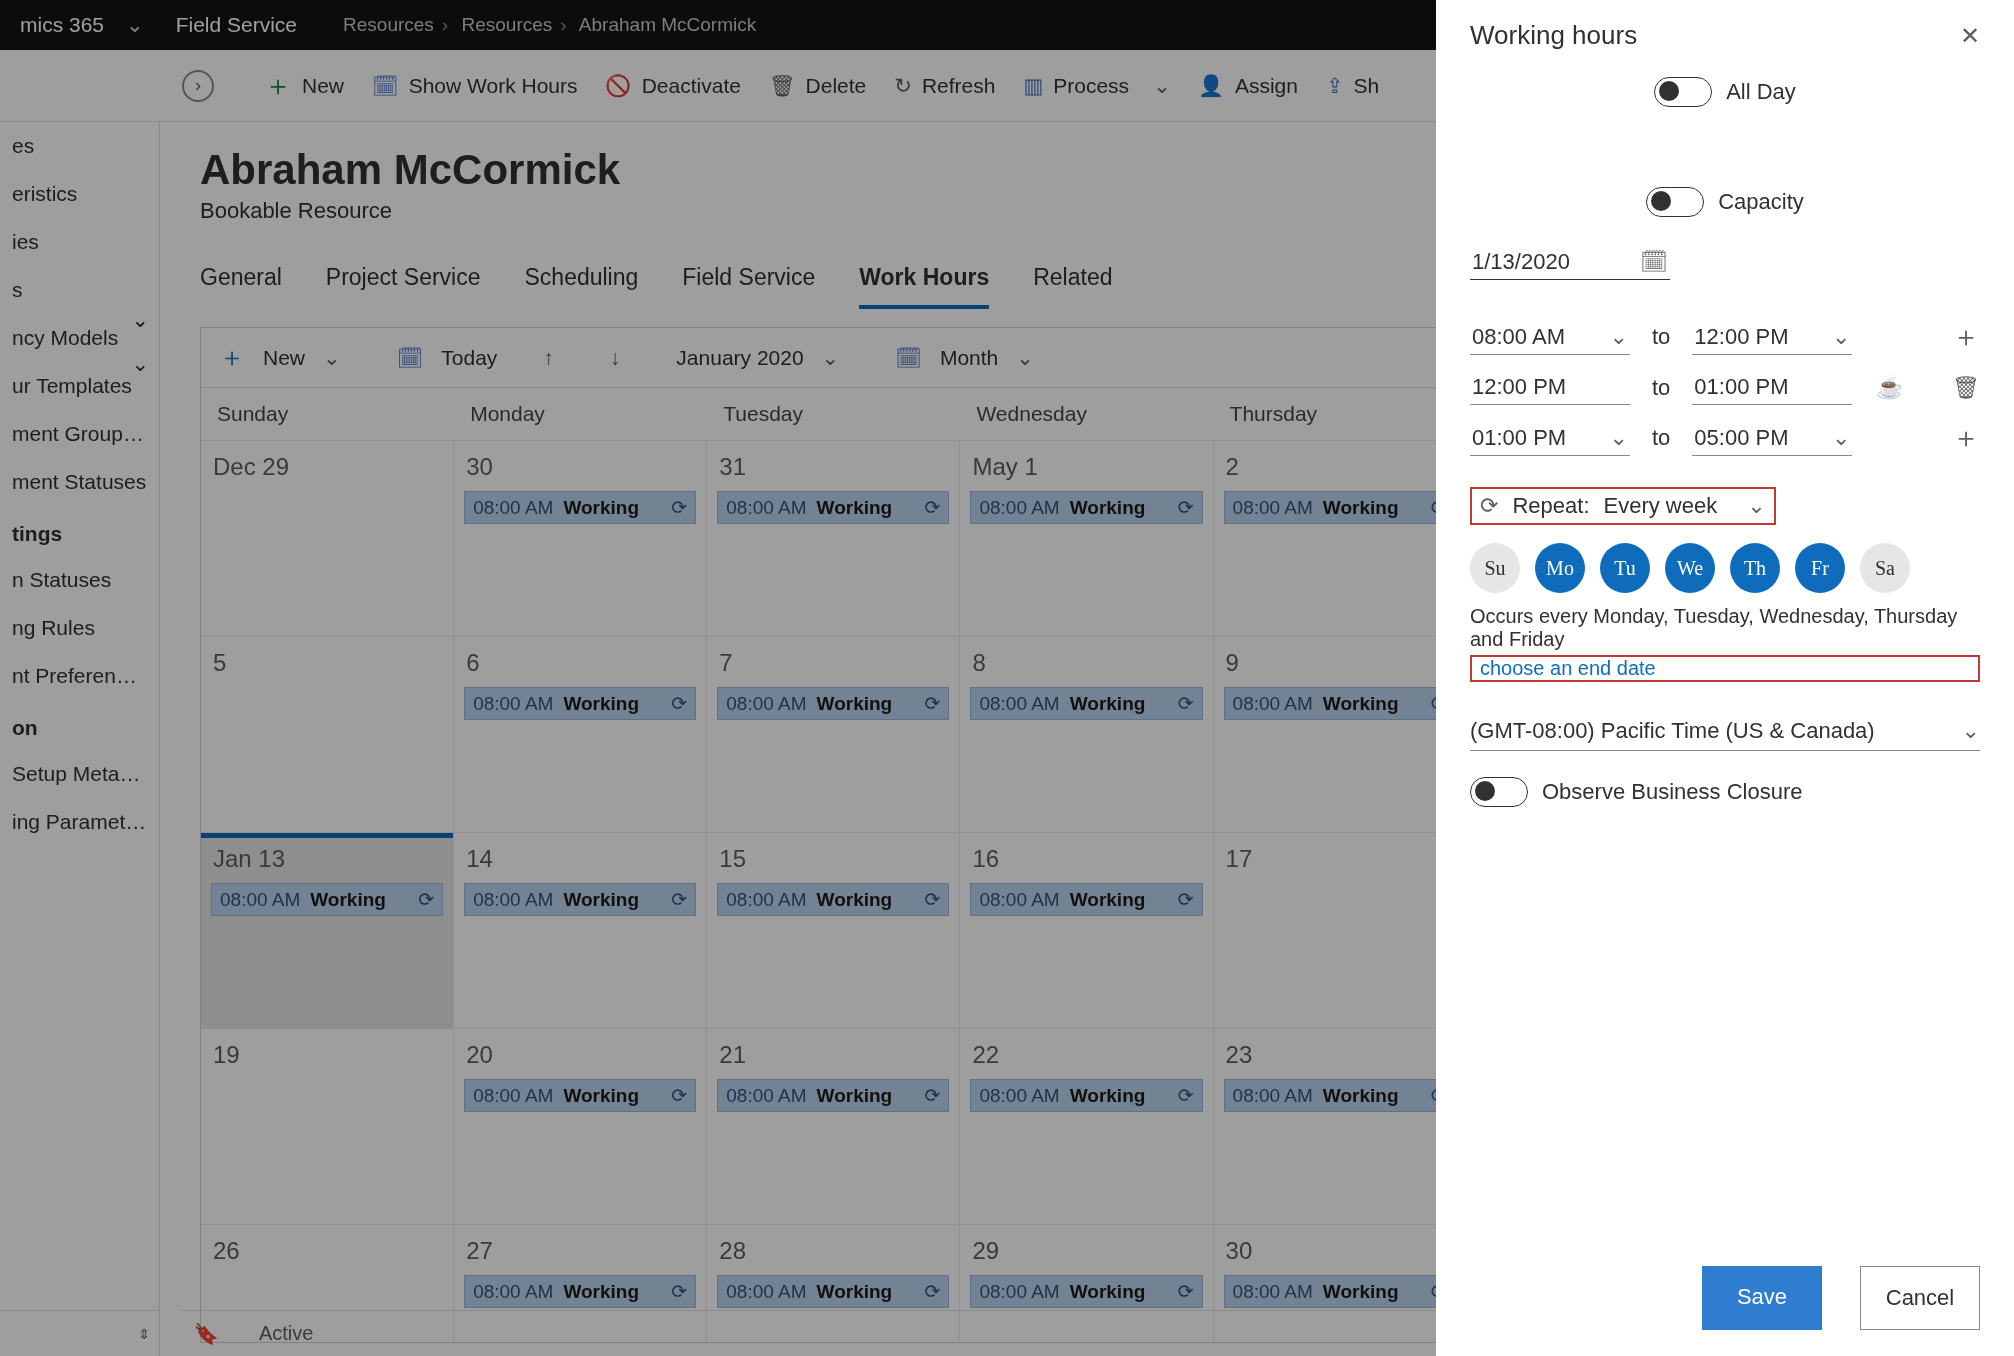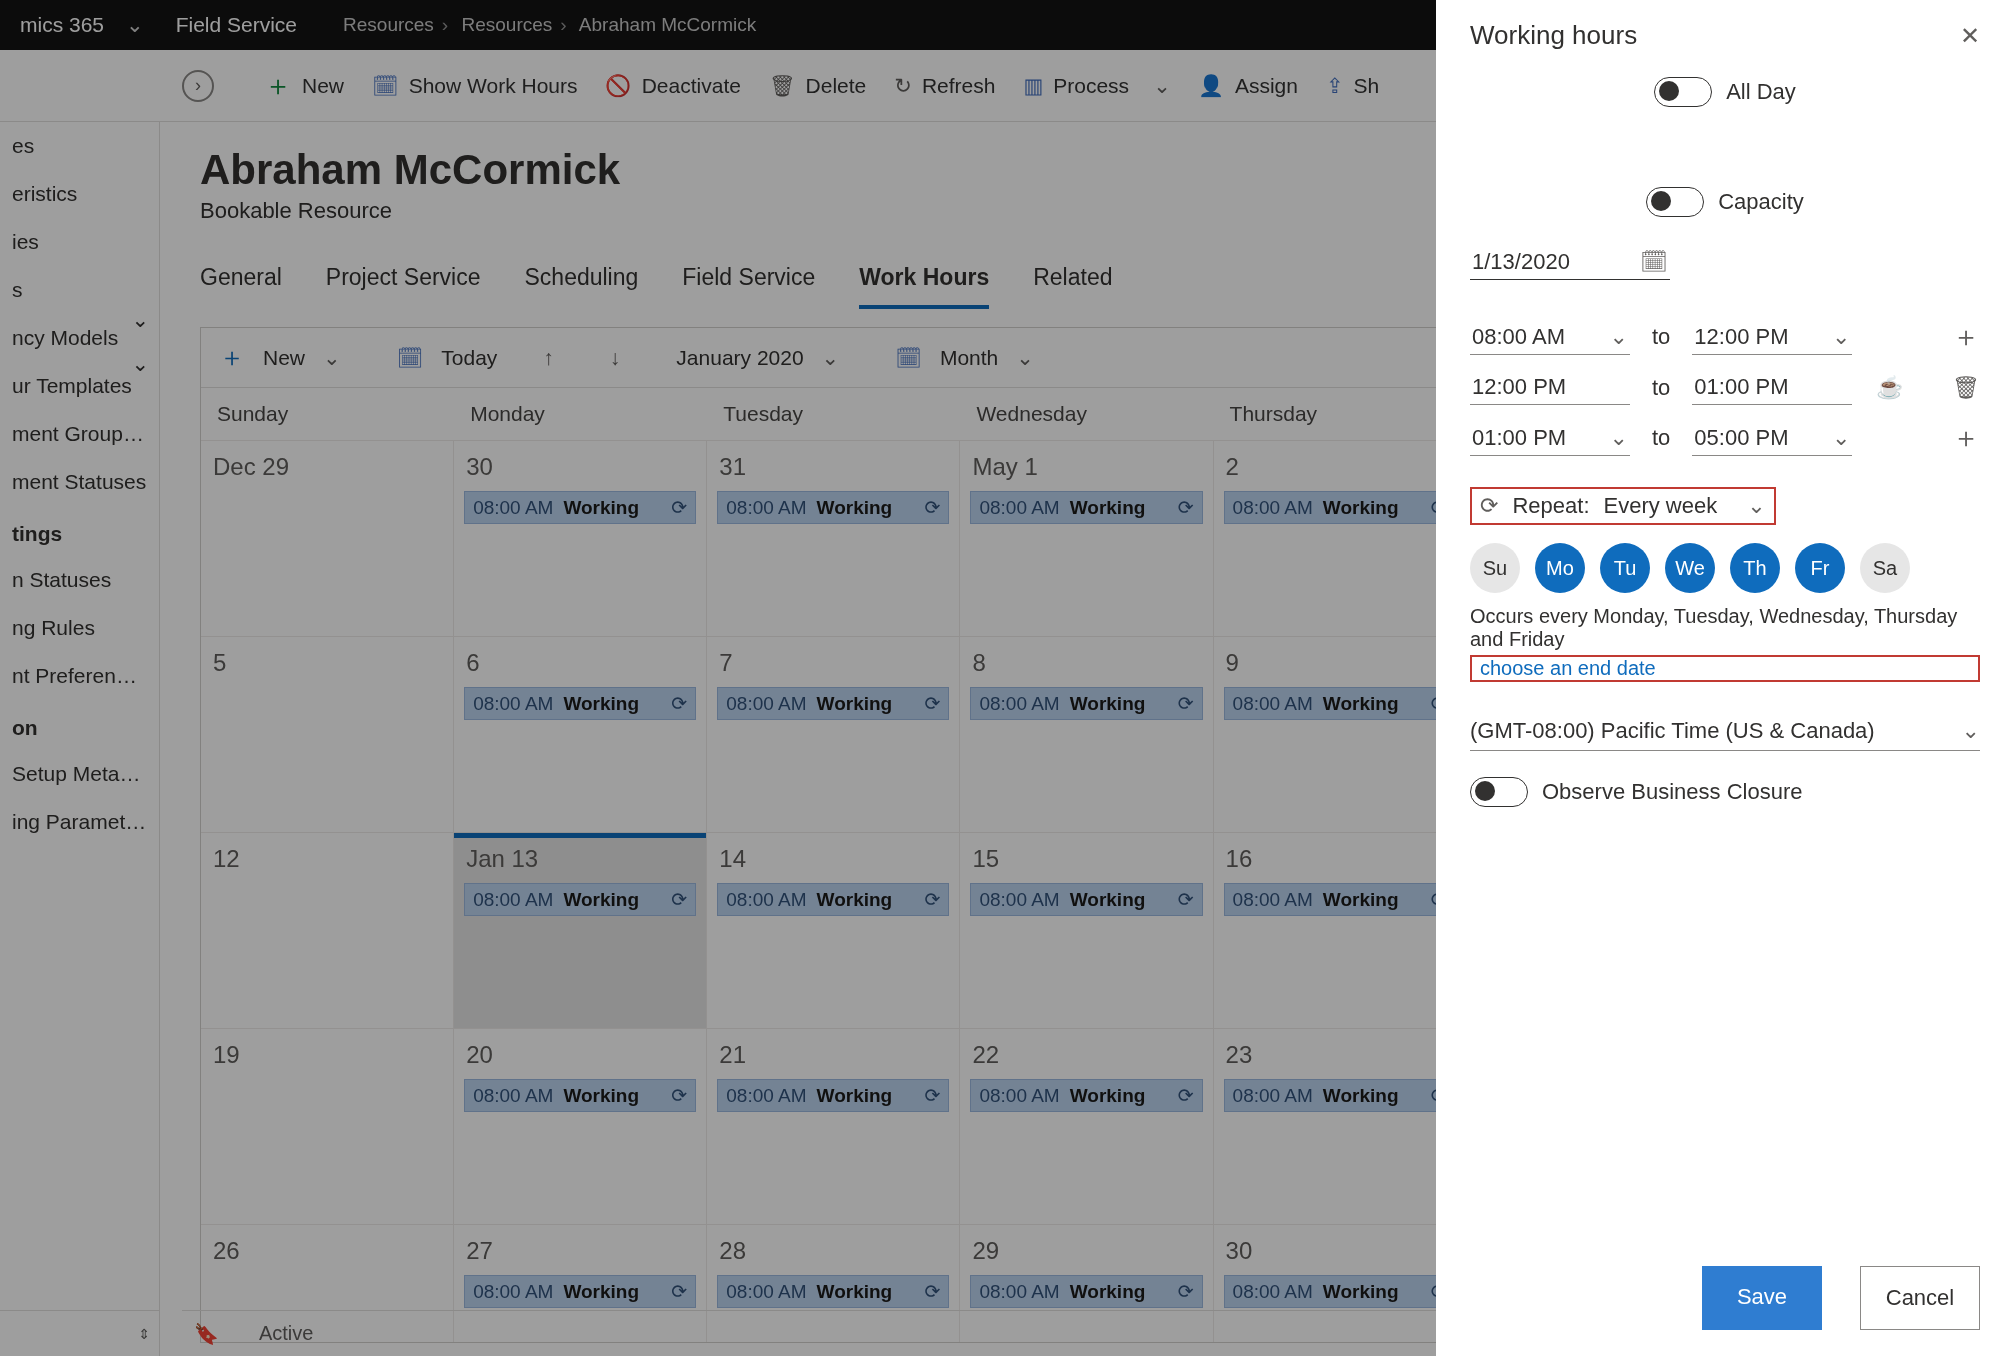--- a/index.html
+++ b/index.html
@@ -68,21 +68,21 @@
 
   .slot{display:flex;align-items:center;gap:22px;margin:14px 0;font-size:22px;}
   .timein{width:160px;border-bottom:1.5px solid #8a8886;padding:4px 2px;display:flex;align-items:center;justify-content:space-between;}
   .timein.nochevron{justify-content:flex-start;}
   .to{color:#323130;}
   .endicon{margin-left:auto;color:#605e5c;}
 
   .repeatbox{border:2px solid #c13a32;padding:4px 8px;display:inline-flex;align-items:center;gap:14px;font-size:22px;margin-top:8px;}
   .repeatsel{display:flex;align-items:flex-end;gap:30px;}
 
-  .days{display:flex;gap:15px;margin-top:18px;}
+  .days{display:flex;gap:15px;margin-top:18px;font-family:Liberation Serif, serif;}
   .daychip{width:50px;height:50px;border-radius:50%;display:flex;align-items:center;justify-content:center;font-size:20px;}
   .daychip.on{background:#0f6cbd;color:#fff;}
   .daychip.off{background:#e6e6e6;color:#323130;}
 
   .occurs{font-size:20px;margin-top:12px;color:#323130;}
   .enddatebox{border:2px solid #c13a32;display:inline-block;padding:0 8px;margin-top:4px;}
   .enddatebox a{color:#0f6cbd;font-size:20px;text-decoration:none;}
 
   .tz{margin-top:30px;border-bottom:1.5px solid #8a8886;padding:6px 0;display:flex;align-items:center;justify-content:space-between;font-size:22px;}
 
@@ -306,23 +306,20 @@
                 </div>
               </div>
               <div class="cell">
                 <div class="datenum">10</div>
               </div>
               <div class="cell">
                 <div class="datenum">11</div>
               </div>
             </div>
             <div class="week">
-              <div class="cell">
-                <div class="datenum">12</div>
-              </div>
               <div class="cell sel">
                 <div class="topline"></div>
                 <div class="datenum">Jan 13</div>
                 <div class="work">
                   <span class="t">08:00 AM</span>
                   <span class="lab">Working</span>
                   <span class="sync">⟳</span>
                 </div>
               </div>
               <div class="cell">

